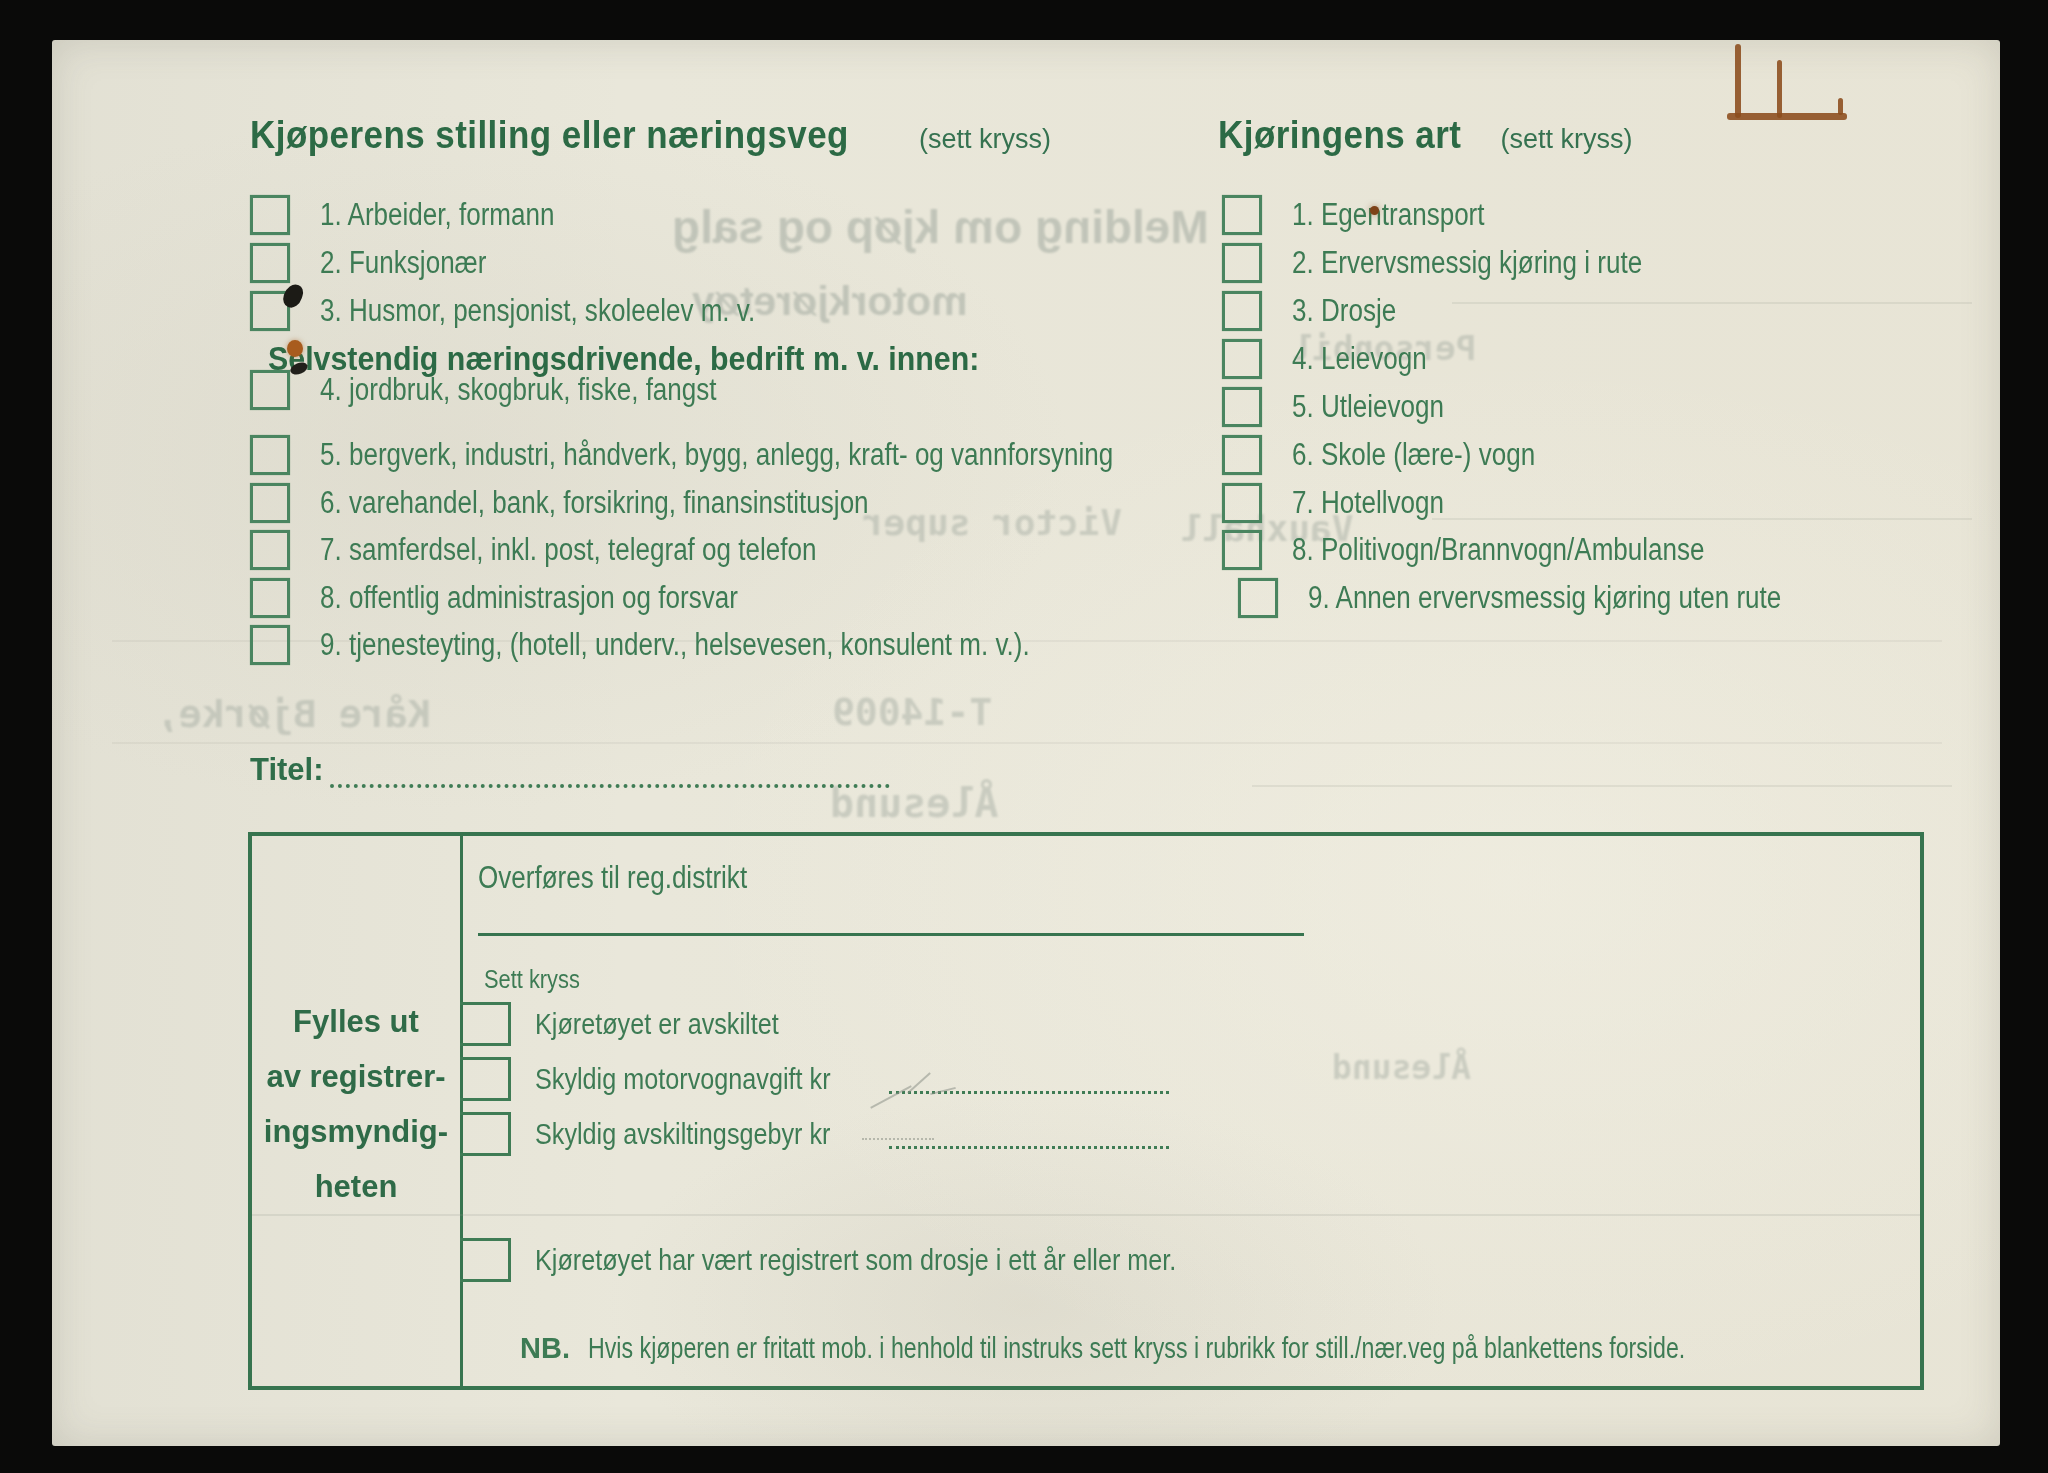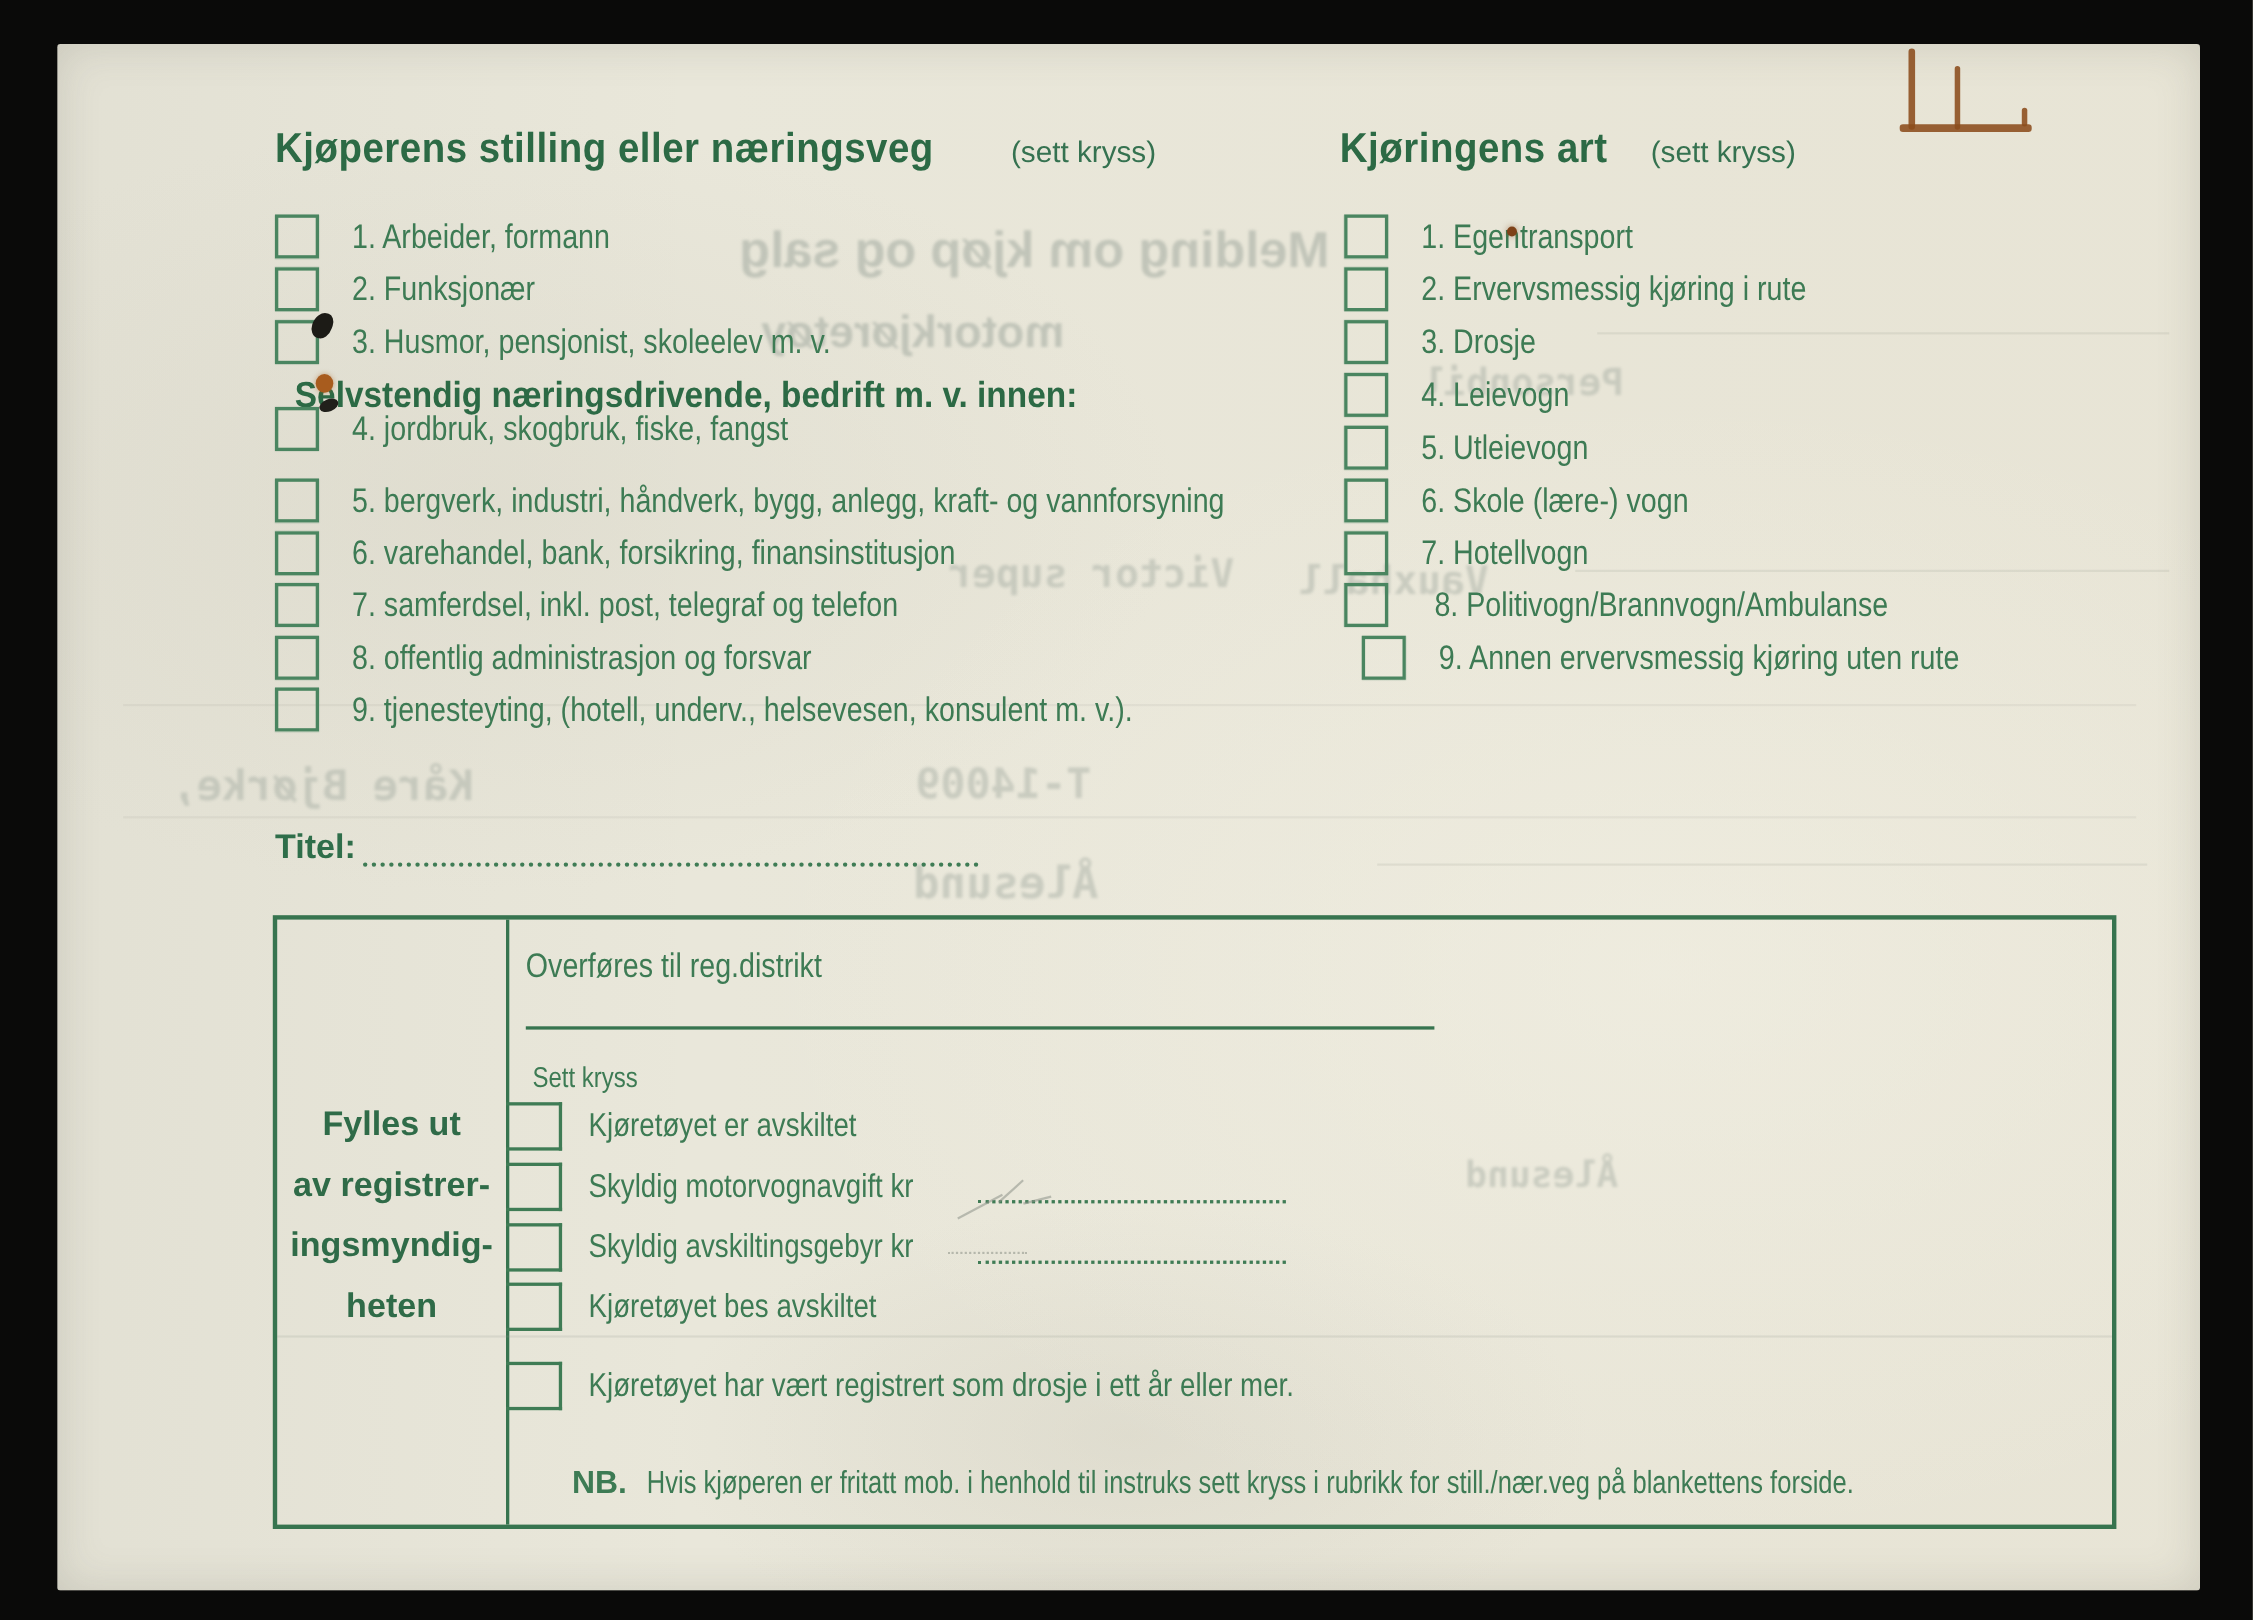--- a/index.html
+++ b/index.html
@@ -169,21 +169,21 @@
     <span class="lbl cond">5. Utleievogn</span>
   </div>
   <div class="item-row" style="left:1170px;top:394px;">
     <span class="cb"></span>
     <span class="lbl cond">6. Skole (lære-) vogn</span>
   </div>
   <div class="item-row" style="left:1170px;top:442px;">
     <span class="cb"></span>
     <span class="lbl cond">7. Hotellvogn</span>
   </div>
-  <div class="item-row" style="left:1170px;top:489px;gap:12px;">
+  <div class="item-row" style="left:1170px;top:489px;">
     <span class="cb"></span>
     <span class="lbl cond">8. Politivogn/Brannvogn/Ambulanse</span>
   </div>
   <div class="item-row" style="left:1170px;top:537px;padding-left:16px;">
     <span class="cb"></span>
     <span class="lbl cond">9. Annen ervervsmessig kjøring uten rute</span>
   </div>
 
   <div class="titel-row" style="left:198px;top:712px;">
     <span class="lbl">Titel:</span>
@@ -216,24 +216,20 @@
     <div class="check-row" style="top:221px;">
       <span class="cb2"></span>
       <span class="lbl cond">Skyldig motorvognavgift kr</span>
       <span class="dots2"></span>
     </div>
     <div class="check-row" style="top:276px;">
       <span class="cb2"></span>
       <span class="lbl cond">Skyldig avskiltingsgebyr kr</span>
       <span class="dots2"></span>
     </div>
-    <div class="check-row" style="top:330px;">
-      <span class="cb2"></span>
-      <span class="lbl cond">Kjøretøyet bes avskiltet</span>
-    </div>
 
     <div class="bleed-line" style="left:0;top:378px;width:100%;opacity:.18;"></div>
 
     <div class="check-row" style="top:402px;">
       <span class="cb2"></span>
       <span class="lbl cond">Kjøretøyet har vært registrert som drosje i ett år eller mer.</span>
     </div>
 
     <div class="nb-row">
       <span class="nb">NB.</span><span class="nb-cond">Hvis kjøperen er fritatt mob. i henhold til instruks sett kryss i rubrikk for still./nær.veg på blankettens forside.</span>

